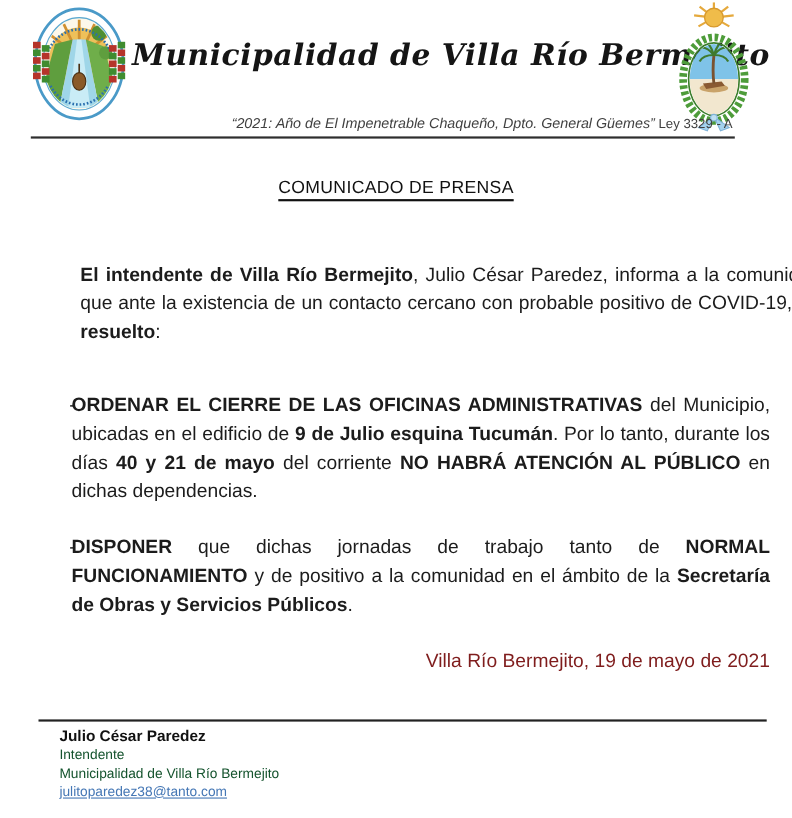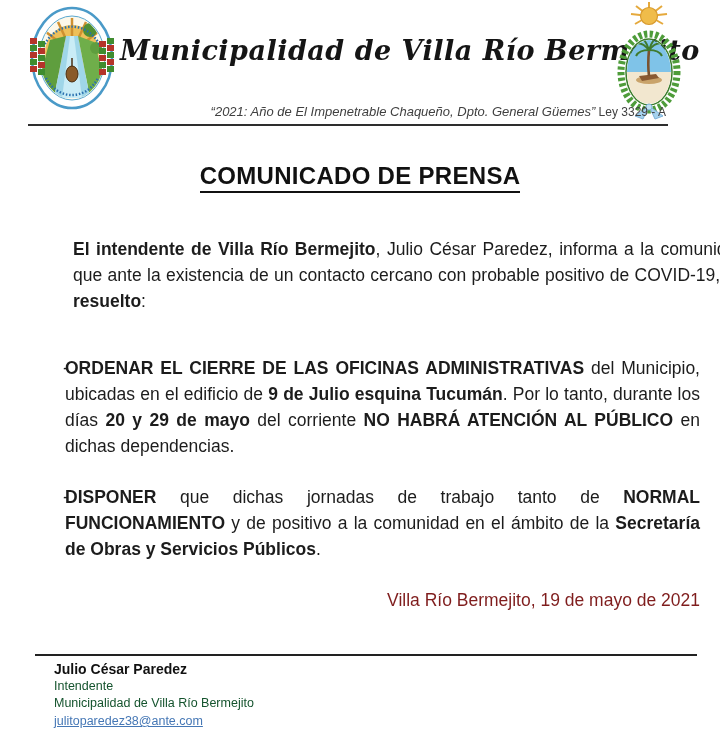--- a/index.html
+++ b/index.html
@@ -23,21 +23,21 @@
   .motto {
     position:absolute; top:104px; right:54px; font-size:13px; color:#404040;
     white-space:nowrap;
   }
   .motto .m-italic { font-style:italic; font-weight:500; }
   .motto .m-law { font-style:normal; font-size:12px; }
   .header-rule { position:absolute; top:124px; left:28px; width:640px; height:2px; background:#2e2e2e; }
   
   .doc-title-wrap { position:absolute; top:162px; left:0; width:100%; text-align:center; }
   .doc-title {
-    display:inline-block; font-size:24px; font-weight:bold; letter-spacing:0.3px;
+    display:inline-block; font-size:16px; font-weight:normal; letter-spacing:0.3px;
     border-bottom:2px solid #111; padding-bottom:1px; color:#111;
   }
   .intro {
     position:absolute; top:236px; left:25px; width:673px;
     font-size:17.5px; line-height:26px; text-align:justify;margin-left:48px;
   }
   .bullet { position:absolute; left:25px; width:675px; display:flex; }
   .bullet-1 { top:355px; }
   .bullet-2 { top:484px; }
   .bullet-marker { width:40px; padding-left:38px; font-size:17.5px; line-height:26px; flex:none; }
@@ -160,32 +160,32 @@
   <div class="header-rule"></div>
 
   <div class="doc-title-wrap">
     <span class="doc-title">COMUNICADO DE PRENSA</span>
   </div>
 
   <p class="intro"><b>El intendente de Villa Río Bermejito</b><span>, Julio César Paredez, informa a la comunidad que ante la existencia de un contacto cercano con probable positivo de COVID-19, </span><b>ha resuelto</b><span>:</span></p>
 
   <div class="bullet bullet-1">
     <span class="bullet-marker">-</span>
-    <span class="bullet-text"><b>ORDENAR EL CIERRE DE LAS OFICINAS ADMINISTRATIVAS</b><span> del Municipio, ubicadas en el edificio de </span><b>9 de Julio esquina Tucumán</b><span>. Por lo tanto, durante los días </span><b>20 y 29 de mayo</b><span> del corriente </span><b>NO HABRÁ ATENCIÓN AL PÚBLICO</b><span> en dichas dependencias.</span></span>
+    <span class="bullet-text"><b>ORDENAR EL CIERRE DE LAS OFICINAS ADMINISTRATIVAS</b><span> del Municipio, ubicadas en el edificio de </span><b>9 de Julio esquina Tucumán</b><span>. Por lo tanto, durante los días </span><b>40 y 21 de mayo</b><span> del corriente </span><b>NO HABRÁ ATENCIÓN AL PÚBLICO</b><span> en dichas dependencias.</span></span>
   </div>
 
   <div class="bullet bullet-2">
     <span class="bullet-marker">-</span>
     <span class="bullet-text"><b>DISPONER</b><span> que dichas jornadas de trabajo tanto de </span><b>NORMAL FUNCIONAMIENTO</b><span> y de positivo a la comunidad en el ámbito de la </span><b>Secretaría de Obras y Servicios Públicos</b><span>.</span></span>
   </div>
 
   <div class="dateline">Villa Río Bermejito, 19 de mayo de 2021</div>
 
   <div class="footer-rule"></div>
 
   <div class="signature">
     <div class="sig-name">Julio César Paredez</div>
     <div class="sig-role">Intendente</div>
     <div class="sig-org">Municipalidad de Villa Río Bermejito</div>
-    <a href="#" class="sig-email" style="color: rgb(69, 119, 181);">julitoparedez38@ante.com</a>
+    <a href="#" class="sig-email" style="color: rgb(69, 119, 181);">julitoparedez38@tanto.com</a>
   </div>
 
 </div>
 
 </body></html>

